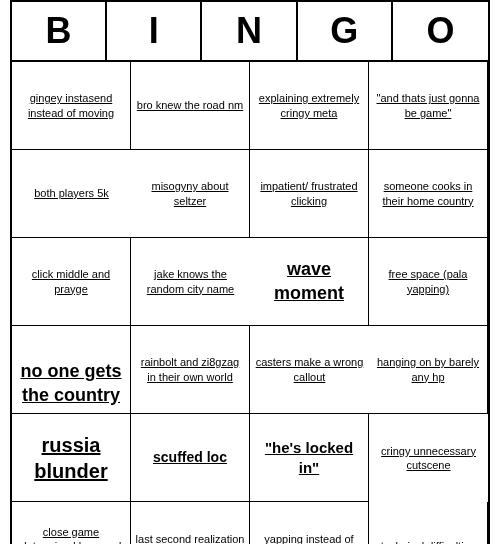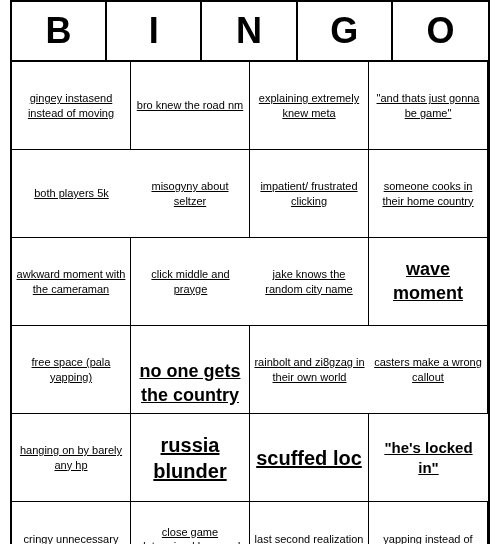--- a/index.html
+++ b/index.html
@@ -87,39 +87,36 @@
     <div class="bingo-header-cell">O</div>
   </div>
   <div class="bingo-grid" id="grid-container">
   <div class="bingo-cell">
         <span class="cell-text">gingey instasend instead of moving</span>
       </div>
       <div class="bingo-cell">
         <span class="cell-text">bro knew the road nm</span>
       </div>
       <div class="bingo-cell">
-        <span class="cell-text">explaining extremely knew meta</span>
+        <span class="cell-text">explaining extremely cringy meta</span>
       </div>
       <div class="bingo-cell">
         <span class="cell-text">"and thats just gonna be game"</span>
       </div>
       <div class="bingo-cell">
         <span class="cell-text">both players 5k</span>
       </div>
       <div class="bingo-cell">
         <span class="cell-text">misogyny about seltzer</span>
       </div>
       <div class="bingo-cell">
         <span class="cell-text">impatient/ frustrated clicking</span>
       </div>
       <div class="bingo-cell">
         <span class="cell-text">someone cooks in their home country</span>
-      </div>
-      <div class="bingo-cell">
-        <span class="cell-text">awkward moment with the cameraman</span>
       </div>
       <div class="bingo-cell">
         <span class="cell-text">click middle and prayge</span>
       </div>
       <div class="bingo-cell">
         <span class="cell-text">jake knows the random city name</span>
       </div>
       <div class="bingo-cell" style="font-size: 18px; font-weight: bold;">
         <span class="cell-text">wave moment</span>
       </div>
@@ -134,21 +131,21 @@
       </div>
       <div class="bingo-cell">
         <span class="cell-text">casters make a wrong callout</span>
       </div>
       <div class="bingo-cell">
         <span class="cell-text">hanging on by barely any hp</span>
       </div>
       <div class="bingo-cell" style="font-size: 20px; font-weight: bold;">
         <span class="cell-text">russia blunder</span>
       </div>
-      <div class="bingo-cell" style="font-size: 20px; font-weight: bold;">
+      <div class="bingo-cell" style="font-size: 14px; font-weight: bold;">
         <span class="cell-text">scuffed loc</span>
       </div>
       <div class="bingo-cell" style="font-size: 15px; font-weight: bold;">
         <span class="cell-text">"he's locked in"</span>
       </div>
       <div class="bingo-cell">
         <span class="cell-text">cringy unnecessary cutscene</span>
       </div>
       <div class="bingo-cell">
         <span class="cell-text">close game determined by round limit</span>

